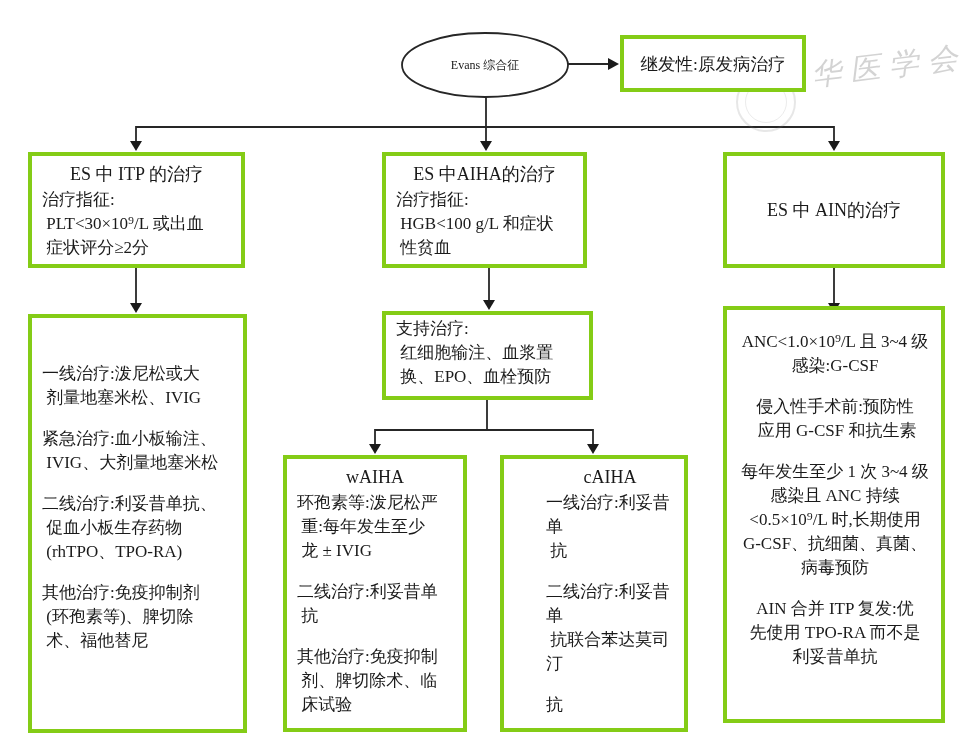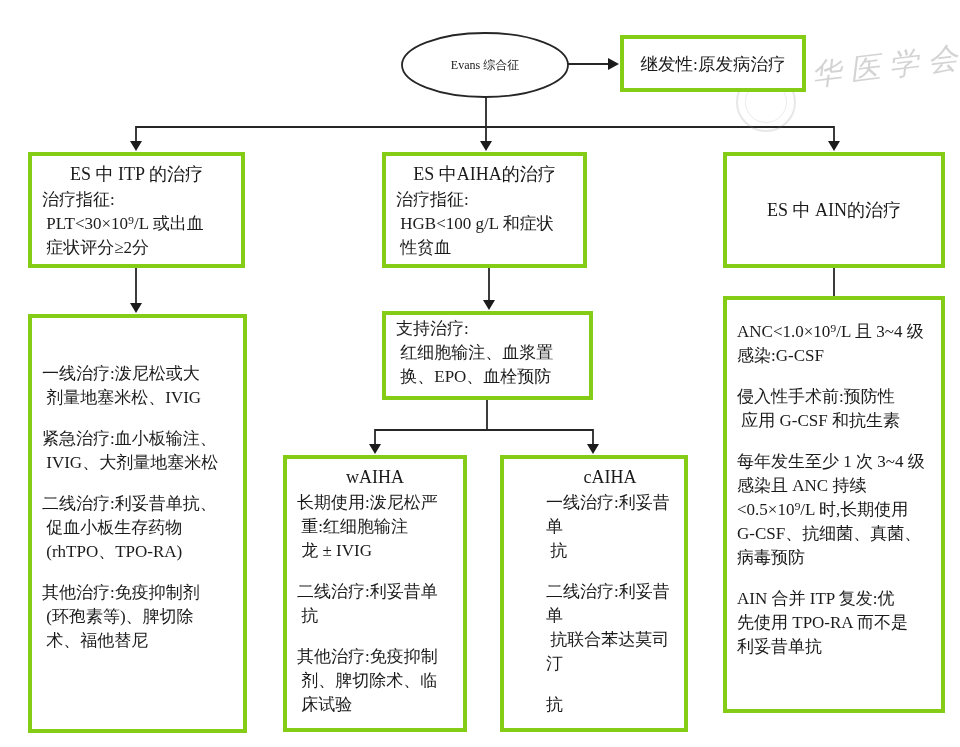--- a/index.html
+++ b/index.html
@@ -24,21 +24,21 @@
   .b-secondary{left:620px;top:35px;width:186px;height:57px;font-size:17.5px;}
   .b-hdr-itp{left:28px;top:152px;width:217px;height:116px;}
   .b-hdr-aiha{left:382px;top:152px;width:205px;height:116px;}
   .b-hdr-ain{left:723px;top:152px;width:222px;height:116px;font-size:18px;}
   .b-det-itp{left:28px;top:314px;width:219px;height:419px;}
   .b-det-itp .lines{padding-top:44px;}
   .b-support{left:382px;top:311px;width:211px;height:89px;}
   .b-support .lines{padding-top:2px;}
   .b-waiha{left:283px;top:455px;width:184px;height:277px;}
   .b-caiha{left:500px;top:455px;width:188px;height:277px;padding-left:32px;}
-  .b-det-ain{left:723px;top:296px;width:222px;height:417px;}
+  .b-det-ain{left:723px;top:306px;width:222px;height:417px;text-align:center;}
   .b-det-ain .lines{padding-top:20px;}
   .watermark-text{
     position:absolute;left:772px;top:48px;width:200px;
     font-size:30px;font-style:italic;letter-spacing:9px;
     color:rgba(110,110,110,0.30);transform:rotate(-7deg);
     pointer-events:none;
   }
   .watermark-circle{
     position:absolute;left:736px;top:72px;width:56px;height:56px;border-radius:50%;
     border:2px solid rgba(120,120,120,0.18);pointer-events:none;
@@ -109,21 +109,21 @@
   <div class="box b-det-itp">
     <div class="lines"><div class="tline">一线治疗:泼尼松或大</div><div class="tline"> 剂量地塞米松、IVIG</div><div class="tline blank"></div><div class="tline">紧急治疗:血小板输注、</div><div class="tline"> IVIG、大剂量地塞米松</div><div class="tline blank"></div><div class="tline">二线治疗:利妥昔单抗、</div><div class="tline"> 促血小板生存药物</div><div class="tline"> (rhTPO、TPO-RA)</div><div class="tline blank"></div><div class="tline">其他治疗:免疫抑制剂</div><div class="tline"> (环孢素等)、脾切除</div><div class="tline"> 术、福他替尼</div></div>
   </div>
 
   <div class="box b-support">
     <div class="lines"><div class="tline">支持治疗:</div><div class="tline"> 红细胞输注、血浆置</div><div class="tline"> 换、EPO、血栓预防</div></div>
   </div>
 
   <div class="box b-waiha">
     <div class="title">wAIHA</div>
-    <div class="lines"><div class="tline">长期使用:泼尼松严</div><div class="tline"> 重:红细胞输注</div><div class="tline"> 龙 ± IVIG</div><div class="tline blank"></div><div class="tline">二线治疗:利妥昔单</div><div class="tline"> 抗</div><div class="tline blank"></div><div class="tline">其他治疗:免疫抑制</div><div class="tline"> 剂、脾切除术、临</div><div class="tline"> 床试验</div></div>
+    <div class="lines"><div class="tline">环孢素等:泼尼松严</div><div class="tline"> 重:每年发生至少</div><div class="tline"> 龙 ± IVIG</div><div class="tline blank"></div><div class="tline">二线治疗:利妥昔单</div><div class="tline"> 抗</div><div class="tline blank"></div><div class="tline">其他治疗:免疫抑制</div><div class="tline"> 剂、脾切除术、临</div><div class="tline"> 床试验</div></div>
   </div>
 
   <div class="box b-caiha">
     <div class="title">cAIHA</div>
     <div class="lines"><div class="tline">一线治疗:利妥昔单</div><div class="tline"> 抗</div><div class="tline blank"></div><div class="tline">二线治疗:利妥昔单</div><div class="tline"> 抗联合苯达莫司汀</div><div class="tline blank"></div><div class="tline">抗</div></div>
   </div>
 
   <div class="box b-det-ain">
     <div class="lines"><div class="tline">ANC&lt;1.0×10⁹/L 且 3~4 级</div><div class="tline">感染:G-CSF</div><div class="tline blank"></div><div class="tline">侵入性手术前:预防性</div><div class="tline"> 应用 G-CSF 和抗生素</div><div class="tline blank"></div><div class="tline">每年发生至少 1 次 3~4 级</div><div class="tline">感染且 ANC 持续</div><div class="tline">&lt;0.5×10⁹/L 时,长期使用</div><div class="tline">G-CSF、抗细菌、真菌、</div><div class="tline">病毒预防</div><div class="tline blank"></div><div class="tline">AIN 合并 ITP 复发:优</div><div class="tline">先使用 TPO-RA 而不是</div><div class="tline">利妥昔单抗</div></div>
   </div>

